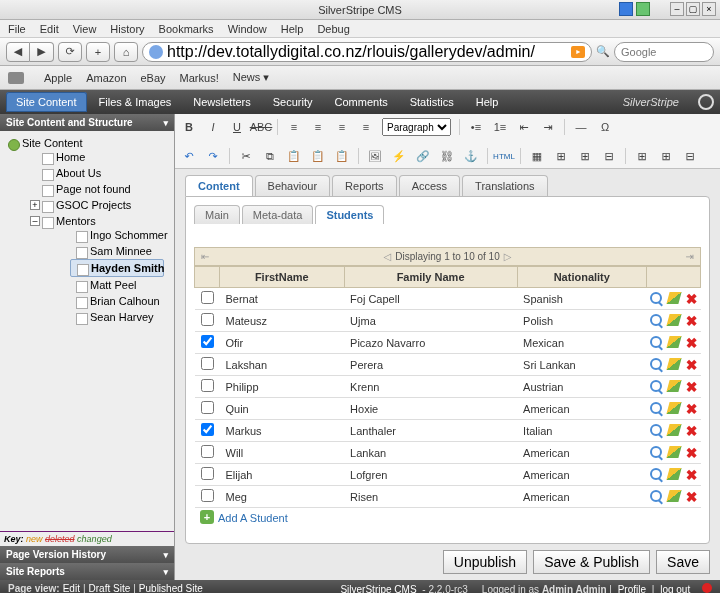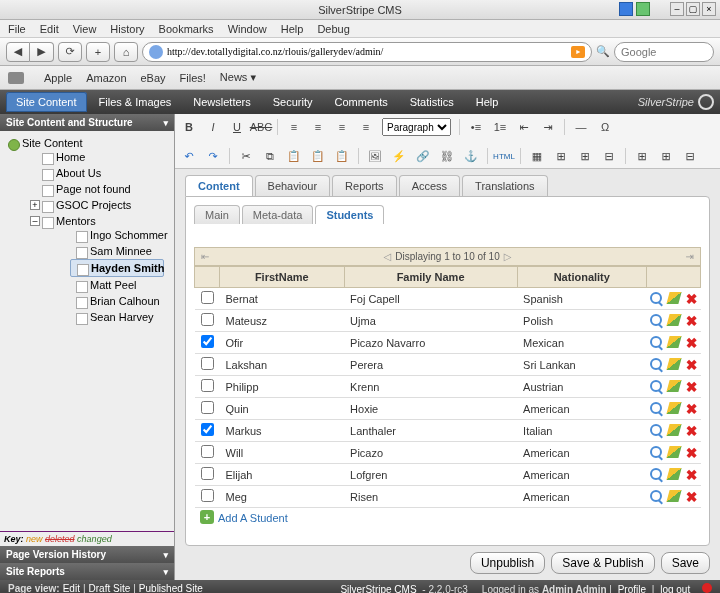--- a/index.html
+++ b/index.html
@@ -18,32 +18,32 @@
 .menubar { height:18px; background:#f0f0f0; border-bottom:1px solid #ccc; display:flex; align-items:center; gap:14px; padding:0 8px; color:#333;}
 .menubar span { font-size:11px; cursor:default;}
 
 .navbar { height:28px; background:linear-gradient(#fbfbfb,#e0e0e0); border-bottom:1px solid #b0b0b0; display:flex; align-items:center; padding:0 6px; gap:4px;}
 .navbtn { width:24px; height:20px; border:1px solid #9a9a9a; border-radius:4px; background:linear-gradient(#fff,#e8e8e8); display:flex; align-items:center; justify-content:center; font-size:11px; color:#444;}
 .navbtn-group { display:flex; }
 .navbtn-group .navbtn:first-child { border-top-right-radius:0; border-bottom-right-radius:0;}
 .navbtn-group .navbtn:last-child { border-top-left-radius:0; border-bottom-left-radius:0; border-left:none;}
 .urlbar { flex:1; height:20px; border:1px solid #9a9a9a; border-radius:10px; background:#fff; display:flex; align-items:center; padding:0 6px; font-size:11px; color:#333;}
 .urlbar .globe { width:14px; height:14px; background:#7aa7e6; border-radius:50%; margin-right:4px;}
-.urlbar input { border:none; outline:none; flex:1; font-size:10px; background:transparent;font-family:Liberation Serif, serif;}
+.urlbar input { border:none; outline:none; flex:1; font-size:16px; background:transparent;}
 .urlbar .rss { width:14px; height:12px; background:#f7931e; border-radius:2px; font-size:8px; color:#fff; display:flex; align-items:center; justify-content:center;}
 .searchbar { width:100px; height:20px; border:1px solid #9a9a9a; border-radius:10px; background:#fff; display:flex; align-items:center; padding:0 6px; font-size:11px; color:#777;}
 
 .bookbar { height:24px; background:linear-gradient(#f2f2f2,#e2e2e2); border-bottom:1px solid #b0b0b0; display:flex; align-items:center; gap:14px; padding:0 8px; color:#333; font-size:11px;}
 .bookbar .bookicon { width:16px; height:12px; display:inline-block; background:#888; border-radius:2px; margin-right:6px;}
 
 
 .cmsnav { height:24px; background:linear-gradient(#5a5a5a,#383838); display:flex; align-items:center; padding:0 6px;}
 .cmsnav .tab { padding:4px 10px; color:#fff; border-radius:3px 3px 0 0; margin-right:2px;}
 .cmsnav .tab.active { background:#4f83c4; color:#fff; box-shadow:inset 0 0 0 1px #2c5a94;}
-.cmsnav .brand { margin-left:auto; color:#ddd; font-style:italic; display:flex; align-items:center; gap:4px;}
+.cmsnav .brand { margin-left:auto; color:#ddd; font-style:italic; display:flex; align-items:center; gap:19px;}
 .cmsnav .brand .logo { width:16px; height:16px; border:2px solid #ddd; border-radius:50%; display:inline-block;}
 
 
 .main { display:flex; height: calc(593px - 20px - 18px - 28px - 20px - 24px - 17px); }
 .sidebar { width:175px; background:#e9e9e9; border-right:1px solid #999; display:flex; flex-direction:column;}
 .panelhead { background:linear-gradient(#6e6e6e,#4f4f4f); color:#fff; font-weight:bold; font-size:10px; padding:3px 6px; display:flex; align-items:center; justify-content:space-between;}
 .panelhead .chev { font-size:9px;}
 
 .subtabs { display:flex; background:#d4d4d4; border-bottom:1px solid #aaa;}
 .subtabs .st { flex:1; font-size:10px; padding:2px 4px; border:1px solid #aaa; background:linear-gradient(#fff,#e8e8e8); text-align:center;}
@@ -88,21 +88,21 @@
 table.grid td.chk { width:22px; text-align:center;}
 table.grid td.act { width:18px; text-align:center; padding:2px;}
 .icon-view { display:inline-block; width:12px; height:12px; border:2px solid #4a8cd6; border-radius:50%; position:relative;}
 .icon-view::after{content:""; position:absolute; width:5px; height:2px; background:#4a8cd6; bottom:-3px; right:-3px; transform:rotate(45deg);}
 .icon-edit { display:inline-block; width:12px; height:12px; background:linear-gradient(135deg,#f4c430 50%,#6ab04a 50%); transform:skewX(-15deg);}
 .icon-del { color:#d22; font-weight:bold; font-size:14px;}
 .addrow { color:#2c6fb3; padding:4px 6px 4px 24px; position:relative;}
 .addrow::before { content:"+"; position:absolute; left:6px; top:2px; width:14px; height:14px; background:#6ab04a; color:#fff; border-radius:3px; text-align:center; line-height:14px; font-weight:bold;}
 
 .actionbar { padding:6px 10px; display:flex; justify-content:flex-end; gap:6px; background:#e9e9e9;}
-.actionbar button { font-size:12px; padding:3px 10px; border:1px solid #9a9a9a; border-radius:8px; background:linear-gradient(#fff,#e4e4e4);}
+.actionbar button { font-size:14px; padding:3px 10px; border:1px solid #9a9a9a; border-radius:0; background:linear-gradient(#fff,#e4e4e4);}
 
 .footer { height:17px; background:linear-gradient(#5a5a5a,#383838); color:#ddd; font-size:10px; display:flex; align-items:center; padding:0 8px;}
 .footer a { color:#fff; text-decoration:underline; margin:0 3px;}
 .footer .right { margin-left:auto;}
 .footer .dot { width:10px; height:10px; background:#d22; border-radius:50%; display:inline-block; margin-left:6px;}
 </style>
 </head>
 <body>
 
 <div class="titlebar">
@@ -146,21 +146,21 @@
   <div class="searchbar">
     <span>Google</span>
   </div>
 </div>
 
 <div class="bookbar">
   <span class="bookicon"></span>
   <span>Apple</span>
   <span>Amazon</span>
   <span>eBay</span>
-  <span>Files!</span>
+  <span>Markus!</span>
   <span>News ▾</span>
 </div>
 
 <div class="cmsnav">
   <div class="tab active">Site Content</div>
   <div class="tab">Files &amp; Images</div>
   <div class="tab">Newsletters</div>
   <div class="tab">Security</div>
   <div class="tab">Comments</div>
   <div class="tab">Statistics</div>
@@ -366,21 +366,21 @@
               <td>Markus</td>
               <td>Lanthaler</td>
               <td>Italian</td>
               <td class="act"><span class="icon-view"></span></td>
               <td class="act"><span class="icon-edit"></span></td>
               <td class="act"><span class="icon-del">✖</span></td>
             </tr>
             <tr>
               <td class="chk"><input type="checkbox" style=""></td>
               <td>Will</td>
-              <td>Picazo</td>
+              <td>Lankan</td>
               <td>American</td>
               <td class="act"><span class="icon-view"></span></td>
               <td class="act"><span class="icon-edit"></span></td>
               <td class="act"><span class="icon-del">✖</span></td>
             </tr>
             <tr>
               <td class="chk"><input type="checkbox" style=""></td>
               <td>Elijah</td>
               <td>Lofgren</td>
               <td>American</td>

